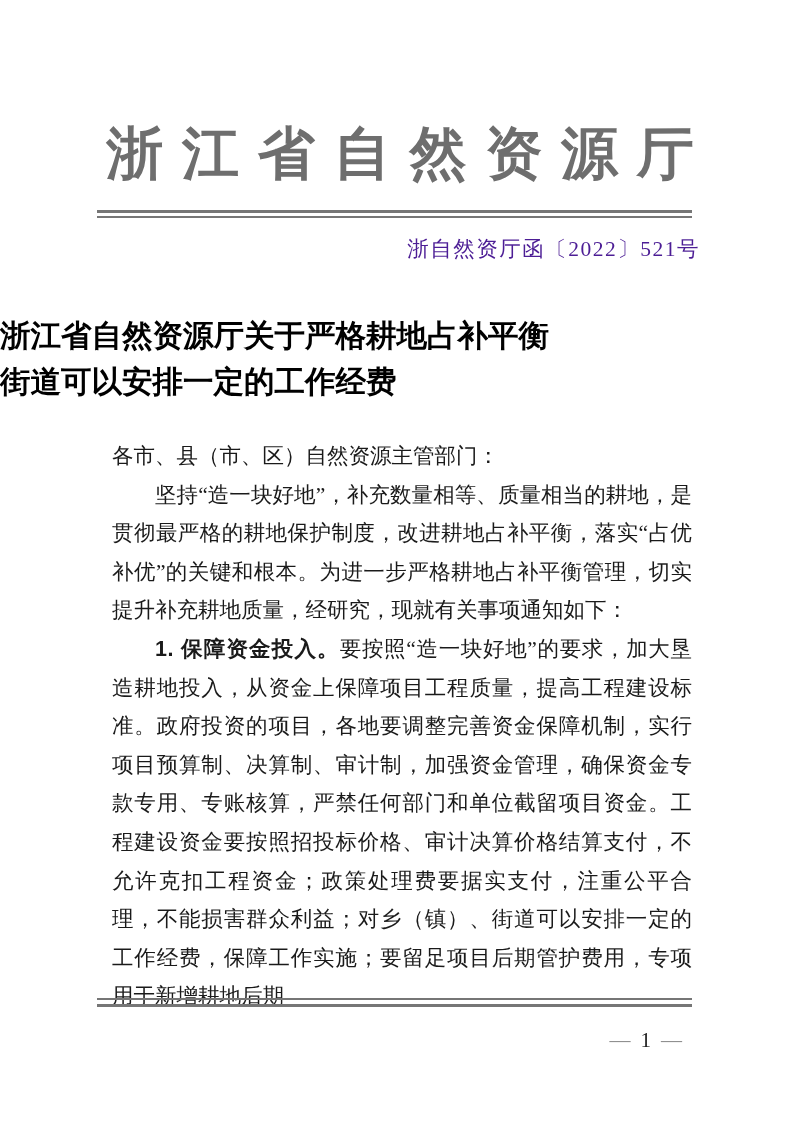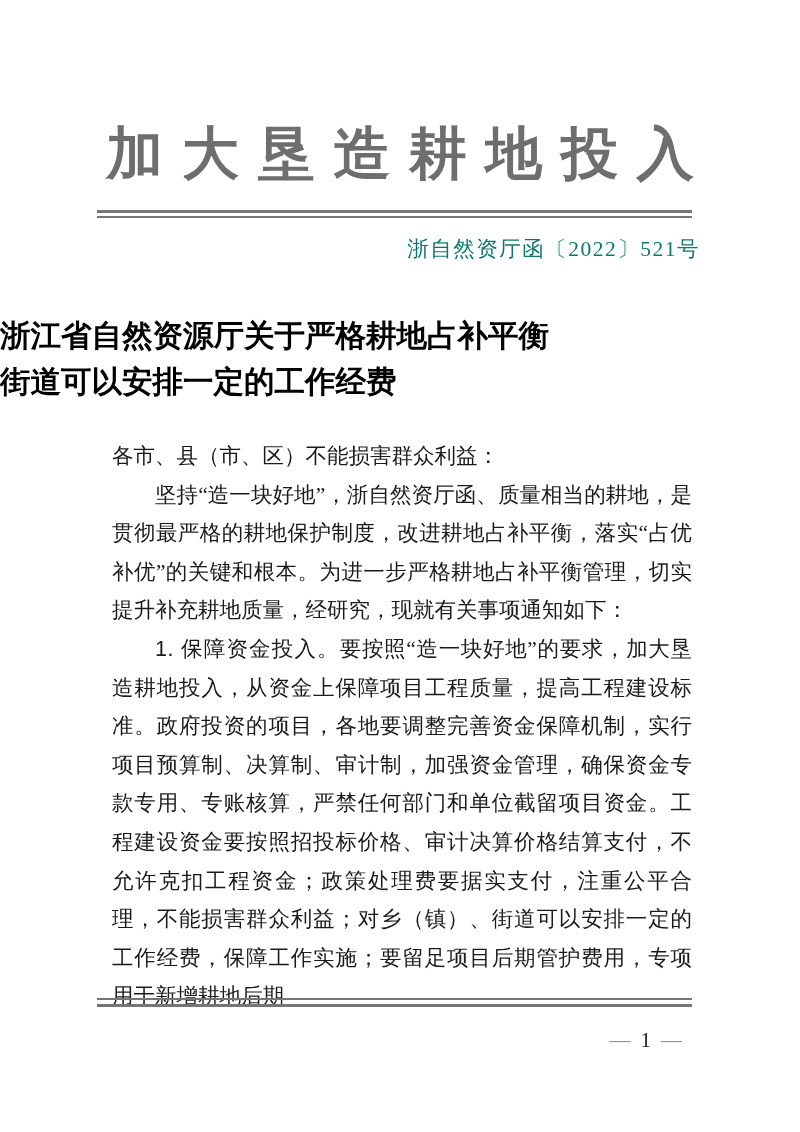--- a/index.html
+++ b/index.html
@@ -41,21 +41,21 @@
   .rule-head-thin  { top: 216px; height: 1.5px; }
   .rule-foot-thin  { top: 998px;  height: 1.5px; }
   .rule-foot-thick { top: 1004px; height: 3px; }
 
   .doc-number {
     position: absolute;
     top: 234px;
     right: 100px;
     font-size: 21.5px;
     letter-spacing: 1.5px;
-    color: #0f766e;
+    color: #4c1d95;
     white-space: nowrap;
   }
   
   .doc-title {
     position: absolute;
     top: 313px;
     left: 0;
     width: 100%;
     text-align: left;
     font-weight: bold;
@@ -75,21 +75,21 @@
     color: #1a1a1a;
   }
   .body-text p {
     margin: 0;
     padding: 0;
   }
   .indent {
     text-indent: 2em;
   }
   .section-lead {
-    font-weight: normal;
+    font-weight: bold;
     font-family: "Liberation Sans", "DejaVu Sans", sans-serif;
     letter-spacing: 0.5px;
   }
   
   .page-number {
     position: absolute;
     top: 1028px;
     right: 108px;
     font-size: 21px;
     letter-spacing: 2px;
@@ -99,35 +99,35 @@
   .page-number .dash {
     color: #8a8a8a;
     padding: 0 8px;
   }
 </style>
 </head>
 <body>
 
 <div class="page">
 
-  <div class="agency-name">加大垦造耕地投入</div>
+  <div class="agency-name">浙江省自然资源厅</div>
 
   <div class="rule rule-head-thick"></div>
   <div class="rule rule-head-thin"></div>
 
   <div class="doc-number">浙自然资厅函〔2022〕521号</div>
 
   <div class="doc-title">
     <div>浙江省自然资源厅关于严格耕地占补平衡</div>
     <div>街道可以安排一定的工作经费</div>
   </div>
 
   <div class="body-text">
-    <p>各市、县（市、区）不能损害群众利益：</p>
-    <p class="indent">坚持“造一块好地”，浙自然资厅函、质量相当的耕地，是贯彻最严格的耕地保护制度，改进耕地占补平衡，落实“占优补优”的关键和根本。为进一步严格耕地占补平衡管理，切实提升补充耕地质量，经研究，现就有关事项通知如下：</p>
+    <p>各市、县（市、区）自然资源主管部门：</p>
+    <p class="indent">坚持“造一块好地”，补充数量相等、质量相当的耕地，是贯彻最严格的耕地保护制度，改进耕地占补平衡，落实“占优补优”的关键和根本。为进一步严格耕地占补平衡管理，切实提升补充耕地质量，经研究，现就有关事项通知如下：</p>
     <p class="indent"><span class="section-lead">1. 保障资金投入。</span><span>要按照“造一块好地”的要求，加大垦造耕地投入，从资金上保障项目工程质量，提高工程建设标准。政府投资的项目，各地要调整完善资金保障机制，实行项目预算制、决算制、审计制，加强资金管理，确保资金专款专用、专账核算，严禁任何部门和单位截留项目资金。工程建设资金要按照招投标价格、审计决算价格结算支付，不允许克扣工程资金；政策处理费要据实支付，注重公平合理，不能损害群众利益；对乡（镇）、街道可以安排一定的工作经费，保障工作实施；要留足项目后期管护费用，专项用于新增耕地后期</span></p>
   </div>
 
   <div class="rule rule-foot-thin"></div>
   <div class="rule rule-foot-thick"></div>
 
   <div class="page-number"><span class="dash">—</span><span>1</span><span class="dash">—</span></div>
 
 </div>
 

